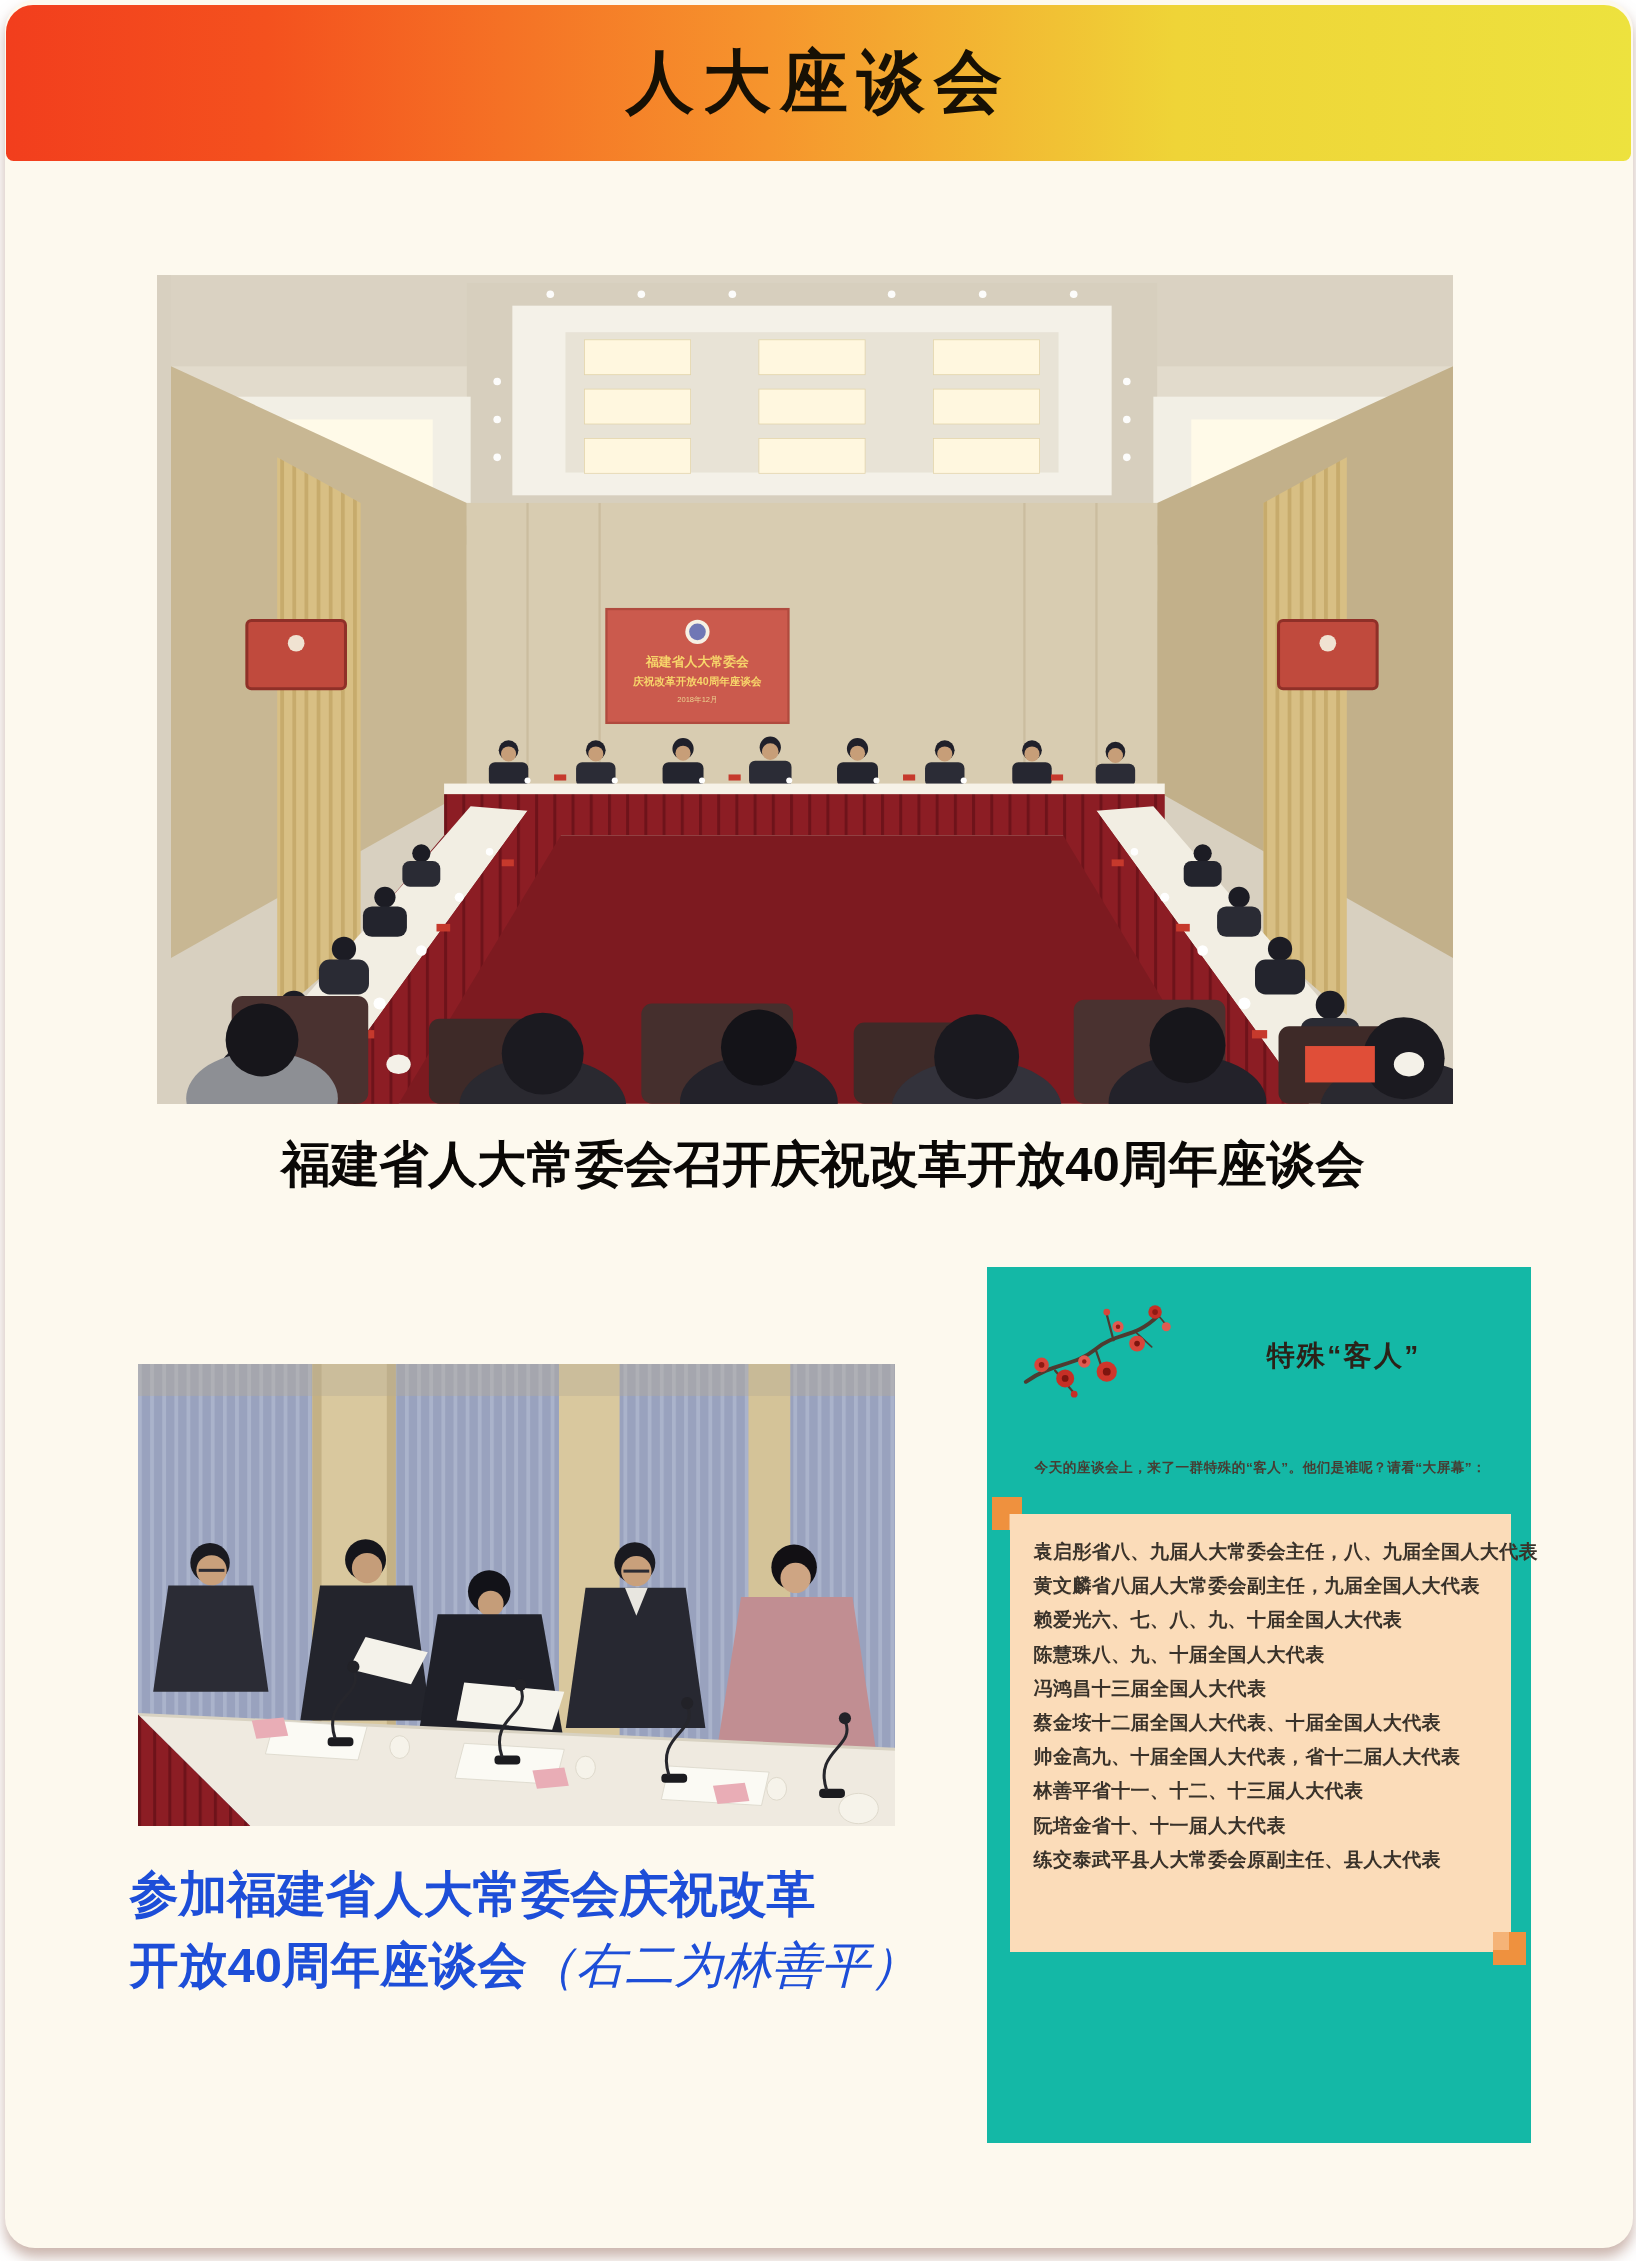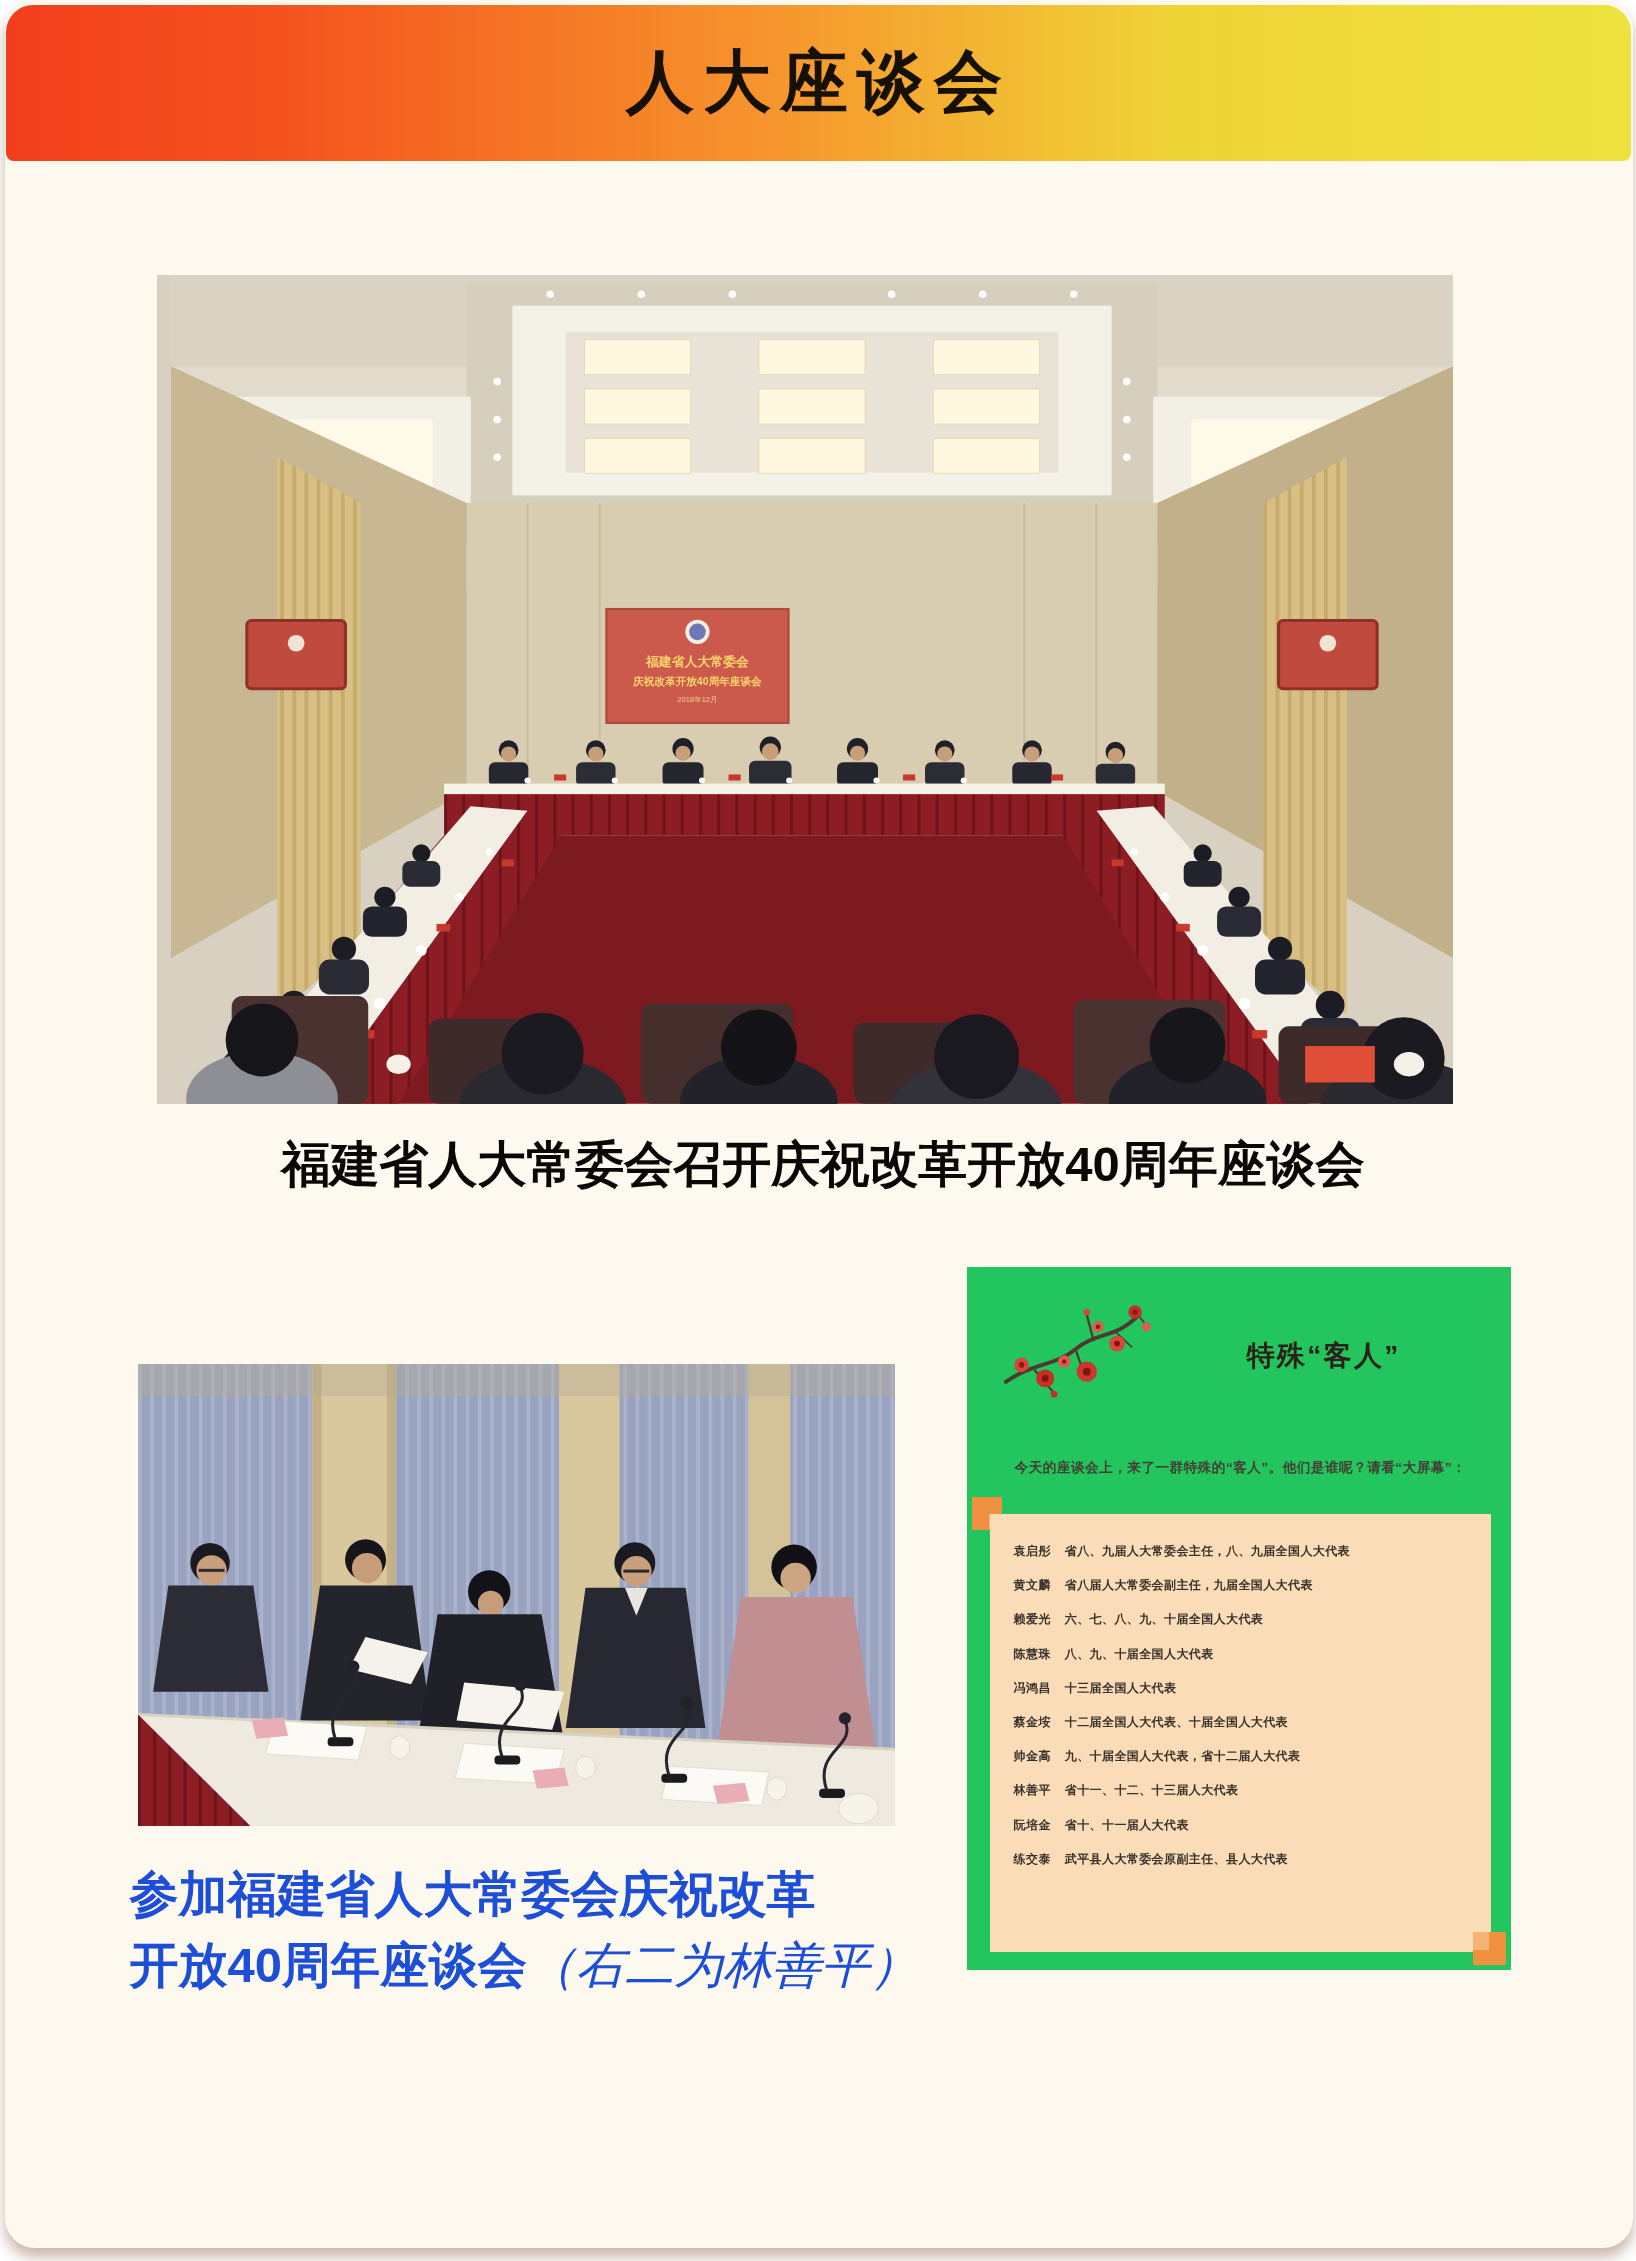--- a/index.html
+++ b/index.html
@@ -14,28 +14,28 @@
         font-size:68px;letter-spacing:9px;color:#171004;}
   .photo{position:absolute;overflow:hidden;background:#D8D0C0;}
   .photo svg{display:block;width:100%;height:100%;}
   .photo1{left:152px;top:275px;width:1282px;height:829px;padding-left:14px;}
   .photo2{left:133px;top:1364px;width:757px;height:462px;}
   .caption1{position:absolute;left:0;top:1132px;width:1637px;text-align:center;
         font-size:49px;font-weight:800;color:#0A0806;}
   .caption2{position:absolute;left:125px;top:1859px;width:949px;font-size:49px;font-weight:800;
         color:#1d4ed8;line-height:71px;}
   .caption2 .paren{font-family:"Liberation Serif","DejaVu Serif",serif;font-weight:400;font-style:italic;}
-  .sidebar{position:absolute;left:962px;top:1267px;width:544px;height:703px;background:#22c55e;}
+  .sidebar{position:absolute;left:982px;top:1267px;width:544px;height:876px;background:#14b8a6;}
   .sidebar-title{position:absolute;left:175px;top:70px;width:364px;text-align:center;
         font-size:28px;font-weight:800;color:#2B2118;letter-spacing:2.3px;}
   .sidebar-intro{position:absolute;left:48px;top:191px;width:463px;font-size:13.7px;font-weight:700;
         color:#463D33;letter-spacing:0.4px;line-height:20.5px;}
   .inner-box{position:absolute;left:23px;top:247px;width:501px;height:438px;background:#FBDCB9;
         box-sizing:border-box;padding:29px 18px 0 24px;}
-  .guest-row{display:flex;gap:14px;font-size:12px;line-height:17.5px;margin-bottom:16.7px;
+  .guest-row{display:flex;gap:0;font-size:19px;line-height:17.5px;margin-bottom:16.7px;
         color:#39322A;letter-spacing:0.4px;white-space:nowrap;}
   .guest-name{font-weight:800;flex:none;}
   .guest-desc{font-weight:700;}
   .accent{position:absolute;}
   .accent .dark{position:absolute;left:0;top:0;width:100%;height:100%;background:#EF913E;}
   .accent .light{position:absolute;background:#F5B377;}
   .accent-tl{left:5.3px;top:230px;width:30px;height:33px;}
   .accent-tl .light{left:17.5px;top:16.7px;width:12px;height:16px;}
   .accent-br{left:506px;top:665px;width:33px;height:33px;}
   .accent-br .light{left:0;top:0;width:16.7px;height:18px;}

